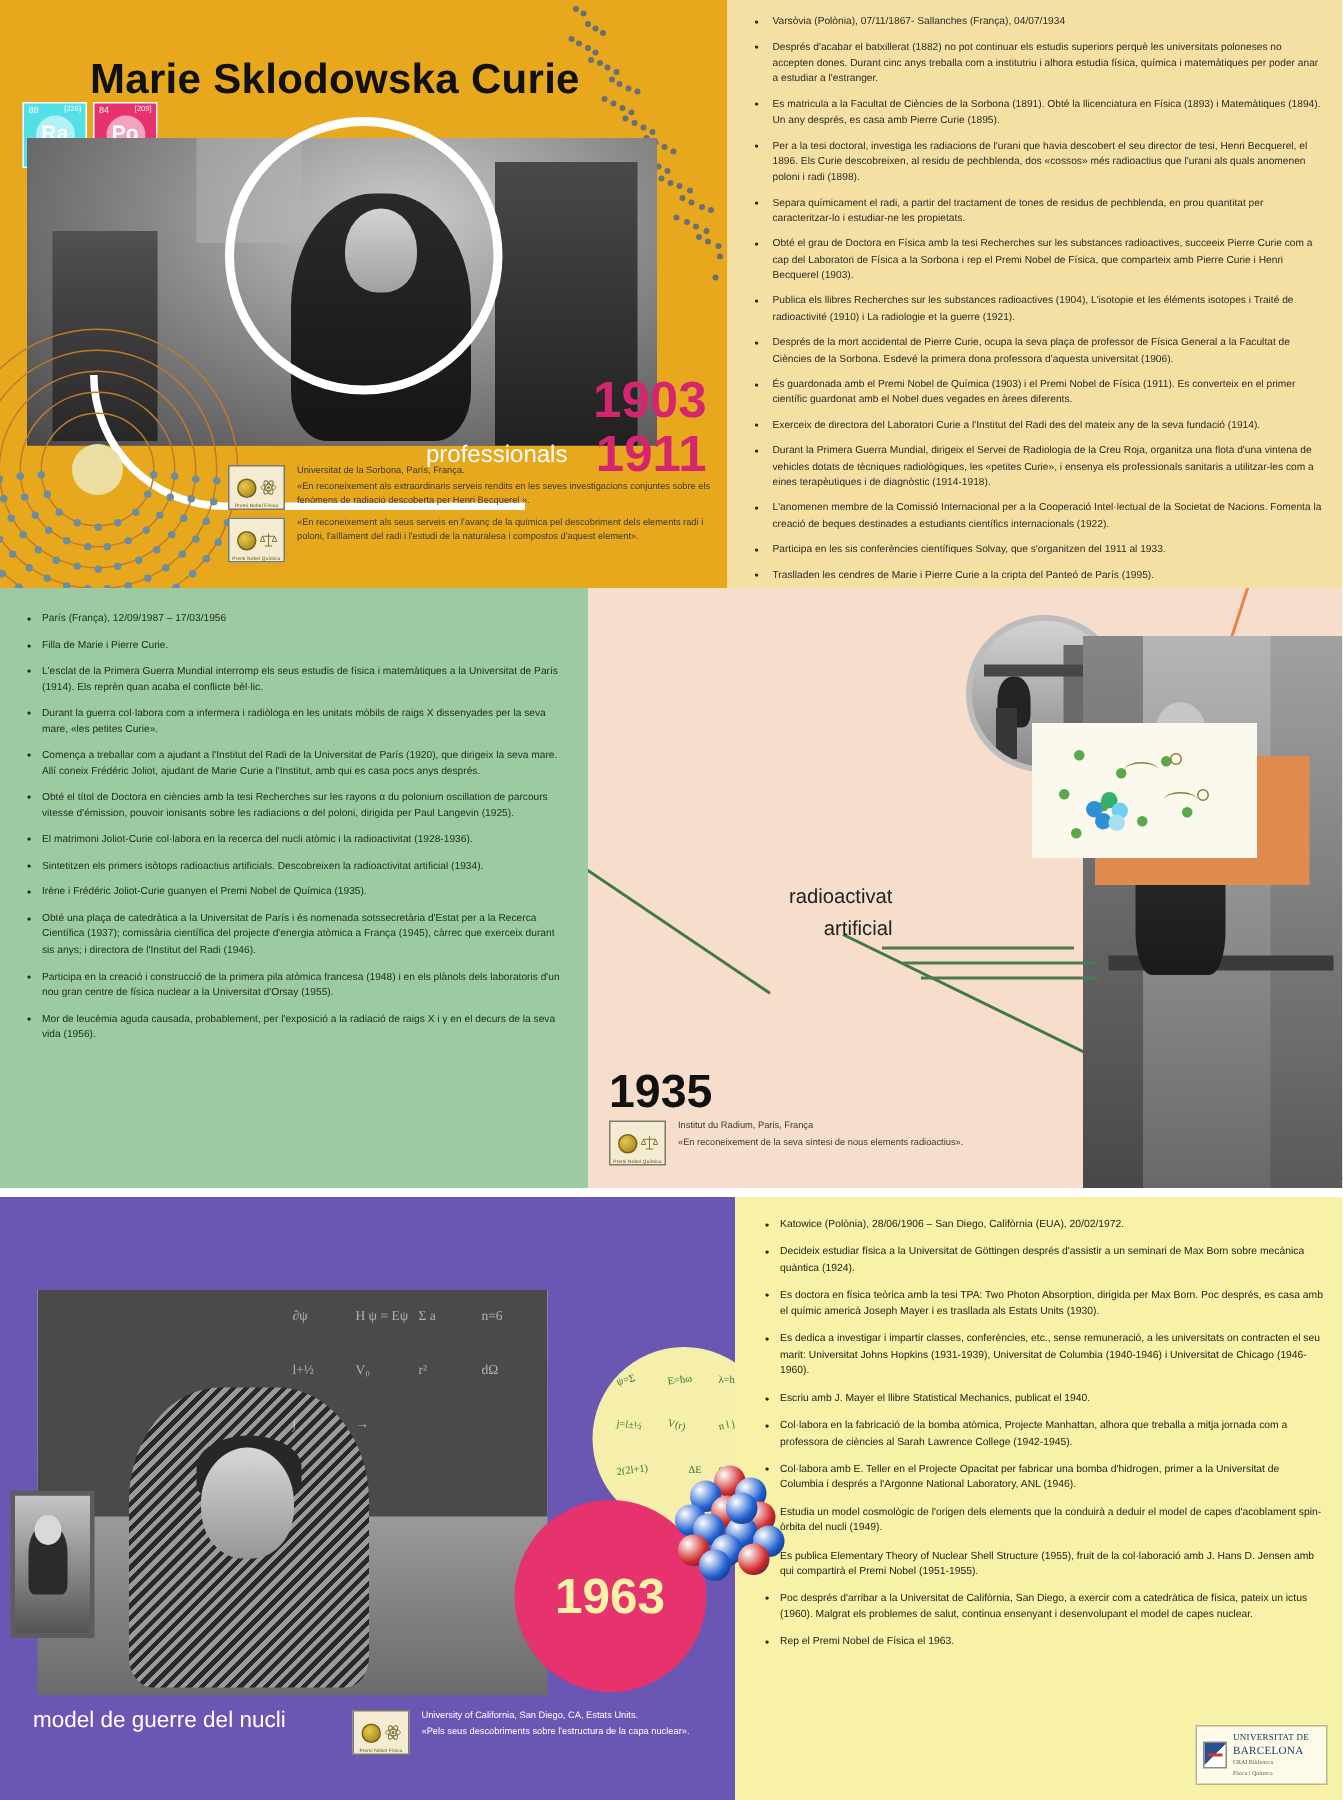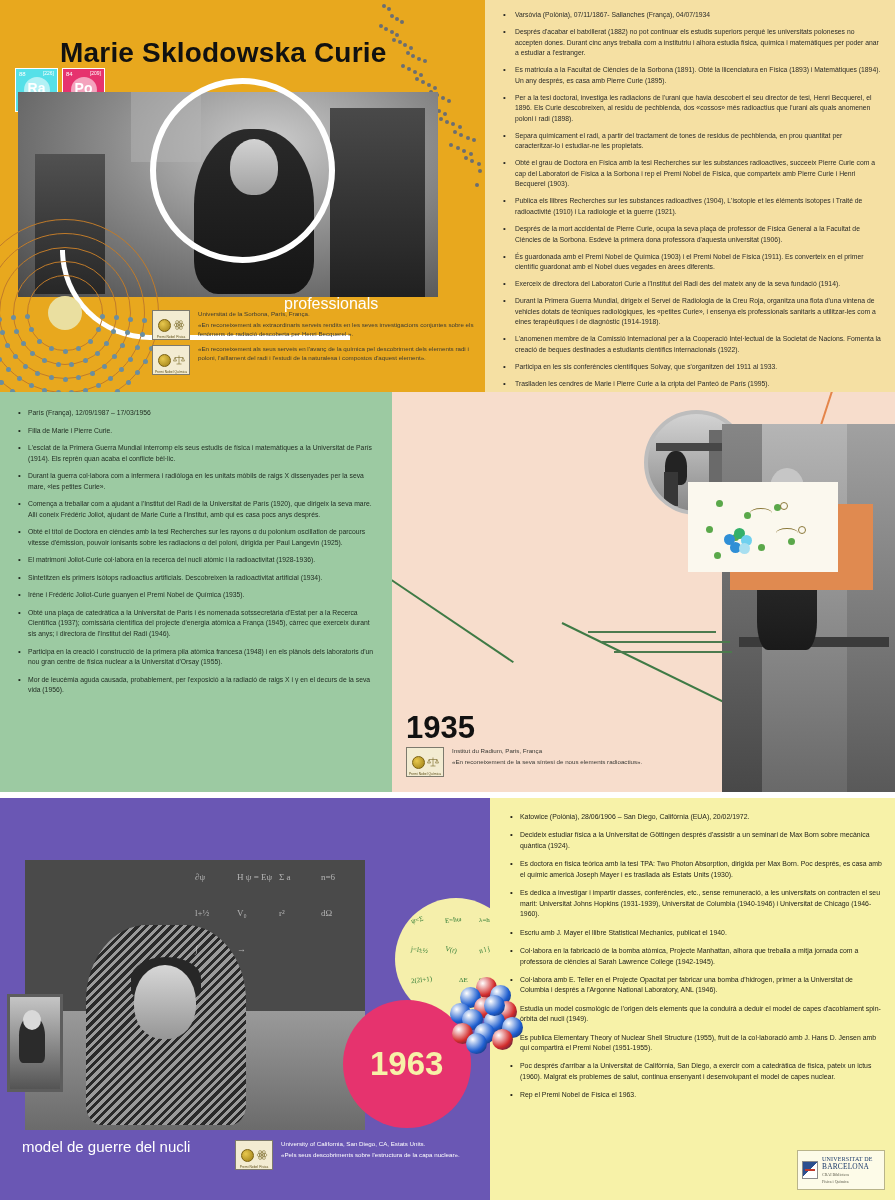--- a/index.html
+++ b/index.html
@@ -323,20 +323,24 @@
           <span style="position: absolute; width: 5px; height: 5px; border-radius: 50%; background: rgb(106, 142, 160); left: 171.259px; top: 96.6038px;"></span>
           <span style="position: absolute; width: 5px; height: 5px; border-radius: 50%; background: rgb(106, 142, 160); left: 163.303px; top: 107.962px;"></span>
           <span style="position: absolute; width: 5px; height: 5px; border-radius: 50%; background: rgb(106, 142, 160); left: 153.763px; top: 118.025px;"></span>
           <span style="position: absolute; width: 5px; height: 5px; border-radius: 50%; background: rgb(106, 142, 160); left: 142.846px; top: 126.576px;"></span>
           <span style="position: absolute; width: 5px; height: 5px; border-radius: 50%; background: rgb(106, 142, 160); left: 38.1537px; top: 126.576px;"></span>
           <span style="position: absolute; width: 5px; height: 5px; border-radius: 50%; background: rgb(106, 142, 160); left: 27.2368px; top: 118.025px;"></span>
         </div>
 
       <div class="radio-label">professionals</div>
 
+      <div class="dates">
+        <div class="date-num">1903</div>
+        <div class="date-num">1911</div>
+      </div>
 
       <div class="nobel-rows">
         <div class="nobel-row">
           <div class="nobel-medal">
             <span class="coin"></span>
             <svg class="emb" viewBox="0 0 24 24">
               <g fill="none" stroke="#6b5a14" stroke-width="1.2">
                 <ellipse cx="12" cy="12" rx="10" ry="4"></ellipse>
                 <ellipse cx="12" cy="12" rx="10" ry="4" transform="rotate(60 12 12)"></ellipse>
                 <ellipse cx="12" cy="12" rx="10" ry="4" transform="rotate(120 12 12)"></ellipse>
@@ -451,20 +455,24 @@
               <i style="left: 6px; top: 14px; background: rgb(47, 143, 214);"></i>
               <i style="left: 15px; top: 15px; background: rgb(168, 223, 240);"></i>
             </div>
             <span class="wc-arrow" style="left: 62px; top: 26px;"></span>
             <span class="wc-arrow" style="left: 88px; top: 46px;"></span>
             <span class="wc-ring" style="left: 92px; top: 20px;"></span>
             <span class="wc-ring" style="left: 110px; top: 44px;"></span>
           </div>
       </div>
 
+      <div class="radio-art">
+        <div>radioactivat</div>
+        <div>artificial</div>
+      </div>
       <div class="grn-line" style="left:196px; top:239px; width:128px;"></div>
       <div class="grn-line" style="left:210px; top:249px; width:128px;"></div>
       <div class="grn-line" style="left:222px; top:259px; width:118px;"></div>
 
       <div class="irene-year">1935</div>
 
       <div class="irene-nobel">
         <div class="nobel-medal">
           <span class="coin"></span>
           <svg class="emb" viewBox="0 0 24 24">

